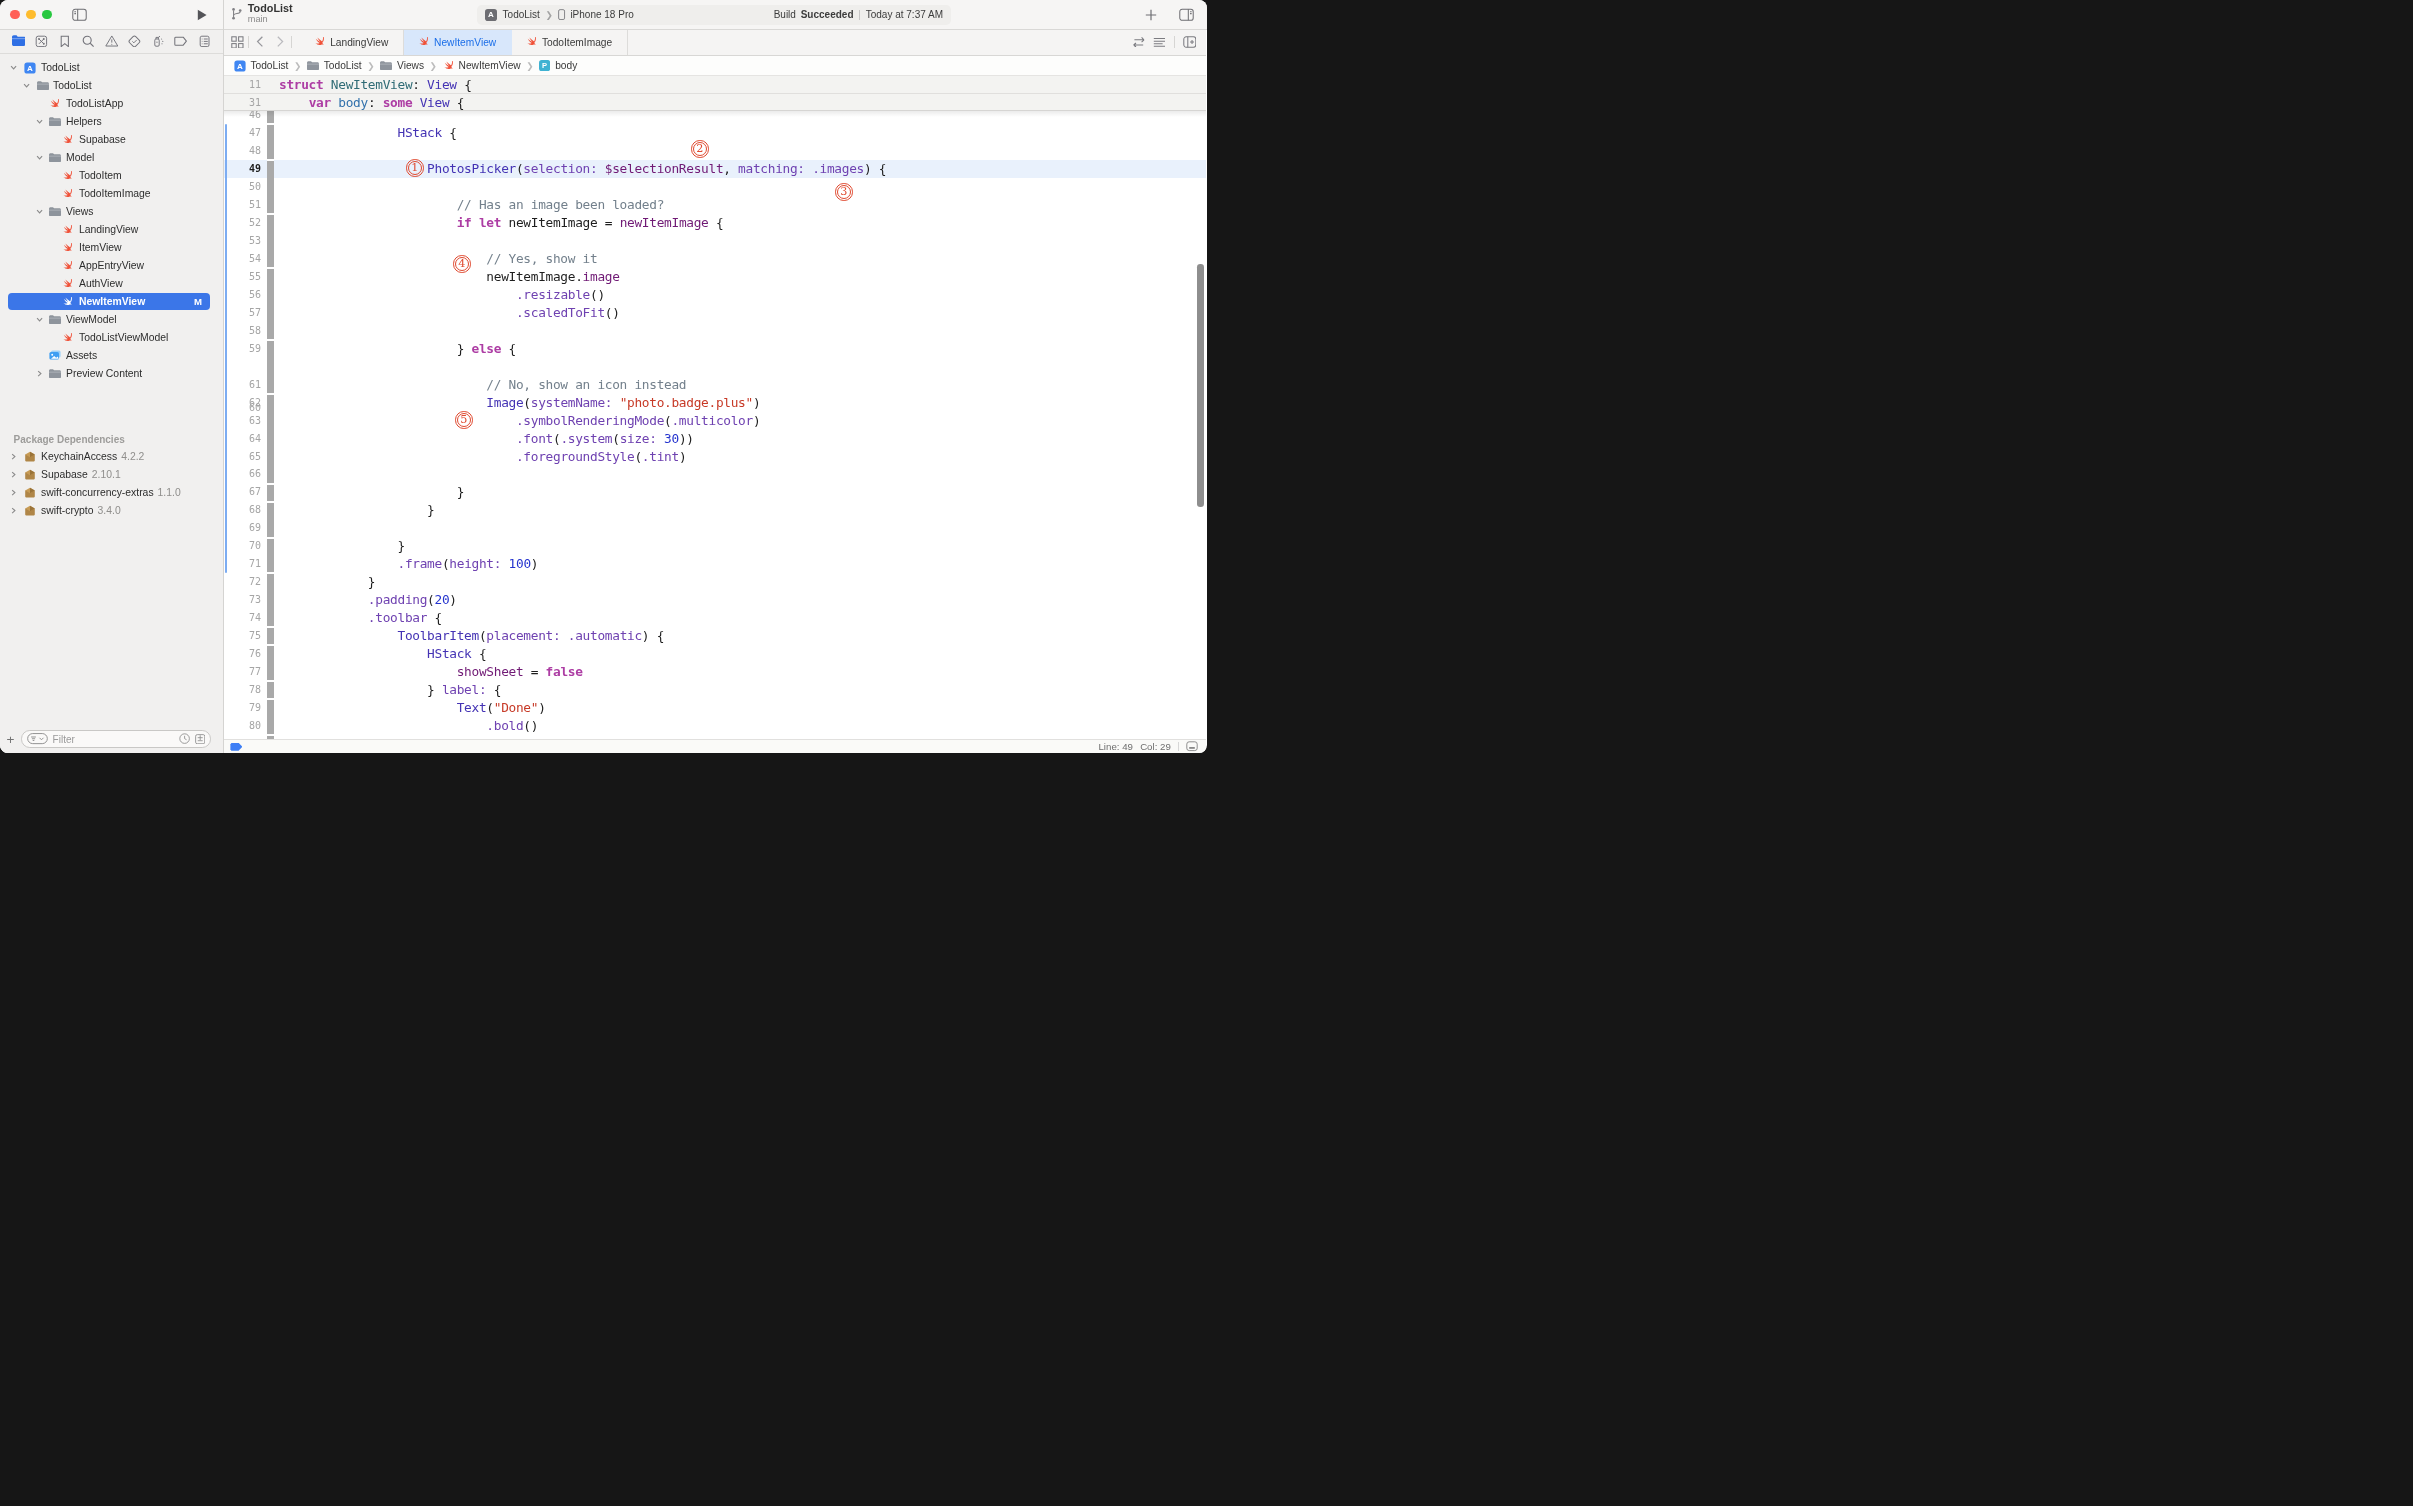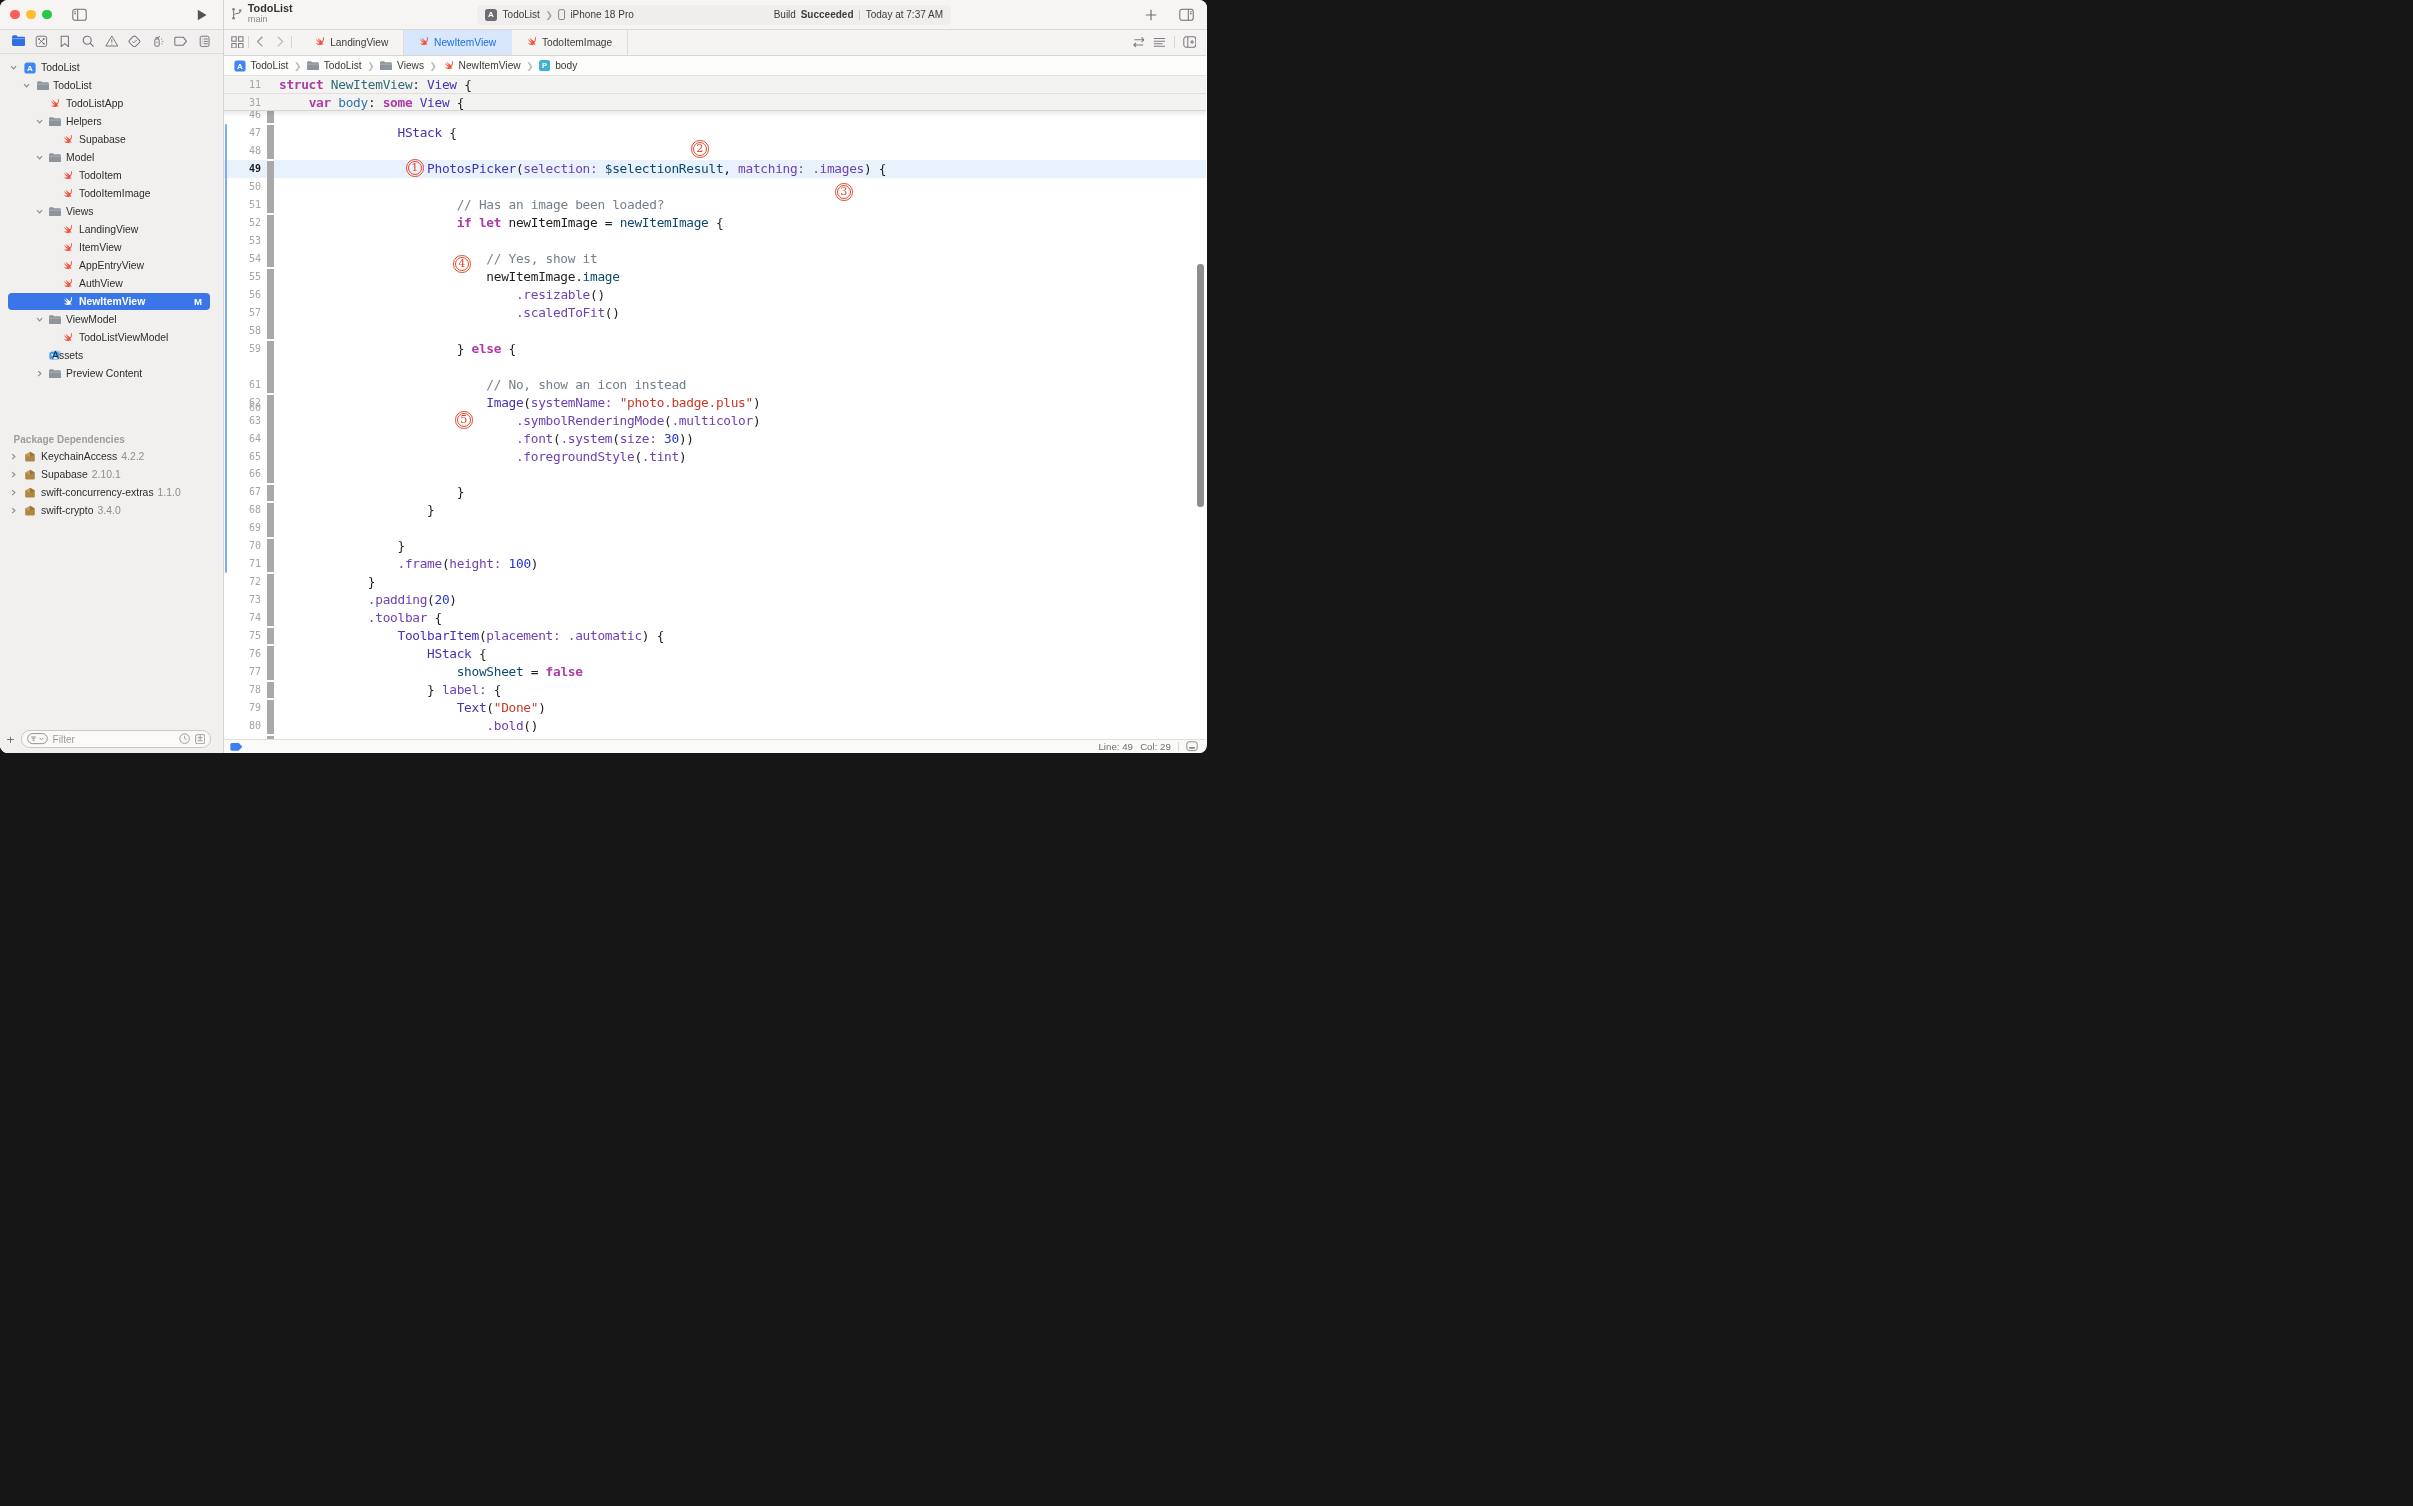--- a/index.html
+++ b/index.html
@@ -71,21 +71,21 @@
   .crow { position:absolute; left:0; width:982px; height:18px; white-space:pre; }
   .crow .lnum { position:absolute; left:0; width:37px; text-align:right; font-family:"DejaVu Sans Mono",monospace;
                 font-size:10px; color:#a5a5a5; line-height:18px; }
   .crow.cur .lnum { color:#1c1c1c; font-weight:bold; }
   .crow .ctext { position:absolute; left:55px; font-size:12.8px; line-height:18px; letter-spacing:-0.3px; }
   .crow.cur .hl { position:absolute; left:0; top:0; width:982px; height:100%; background:#e9f1fc; }
   .sticky { position:absolute; left:0; width:982px; height:17.6px; background:#f3f3f1; z-index:10; }
   #sticky-shadow { position:absolute; left:0; top:35px; width:982px; height:5.6px; z-index:9;
                    background:linear-gradient(#00000014, #0000); }
   .kw{ color:#AD3DA4; font-weight:bold; } .ty{ color:#4433B4; } .mb{ color:#6F42B1; }
-  .pj{ color:#0c4a6e; } .pc{ color:#2F6B75; } .pd{ color:#3372AC; }
+  .pj{ color:#701a75; } .pc{ color:#2F6B75; } .pd{ color:#3372AC; }
   .st{ color:#C73A27; } .nm{ color:#2433CE; } .cm{ color:#73808C; } .pl{ color:#1e1e1e; }
   #changebar { position:absolute; left:0.8px; width:2.4px; border-radius:1.6px; background:#7cacf2; z-index:8; }
   #ribbon { position:absolute; left:43px; width:7.2px; background:#a9a9a9; z-index:3; }
   .notch { position:absolute; left:43px; width:7.2px; height:1.6px; background:#ffffff; z-index:4; }
   .ann { position:absolute; width:17.6px; height:17.6px; border-radius:50%; border:1.1px solid #e0492f; z-index:15;
          display:flex; align-items:center; justify-content:center; color:#e0492f;
          font-family:"DejaVu Serif", serif; font-size:11.2px; }
   .ann::after { content:""; position:absolute; inset:0.8px; border:0.8px solid #e0492f; border-radius:50%; }
   #scroll-thumb { position:absolute; right:2.4px; top:188px; width:6.4px; height:243px; background:#8e8e8e; border-radius:3.2px; z-index:20; }
 
@@ -403,21 +403,21 @@
         </div>
         <div class="trow">
           <span class="ticon" style="left:49px">
             <svg width="12" height="10.4" viewBox="0 0 15 13">
               <rect x="2.5" y="0.5" width="12" height="9" rx="2" fill="#9fd1f7"></rect>
               <rect x="0.5" y="2.5" width="12" height="9.5" rx="2" fill="#3f9ef2"></rect>
               <circle cx="4" cy="6" r="1.2" fill="#fff"></circle>
               <path d="M2.5 11 L6.5 7.5 L9 9.6 L11 8 L12 11 Z" fill="#fff"></path>
             </svg>
           </span>
-          <span class="tlabel" style="left:52px">Assets</span>
+          <span class="tlabel" style="left:66px">Assets</span>
         </div>
         <div class="trow">
           <span class="chev" style="left:36px">
             <svg width="7.2" height="7.2" viewBox="0 0 10 10" fill="none" stroke="#8b8b8b" stroke-width="1.6">
               <path d="M3 1.5 L6.8 5 L3 8.5"></path>
             </svg>
           </span>
           <span class="ticon" style="left:49px">
             <svg width="12" height="9.6" viewBox="0 0 15 12">
               <path fill="#8e949c" d="M0 2.2C0 1 .8.2 2 .2h3l1.3 1.5H13c1.2 0 2 .8 2 2V10c0 1.1-.9 2-2 2H2c-1.1 0-2-.9-2-2z"></path>

